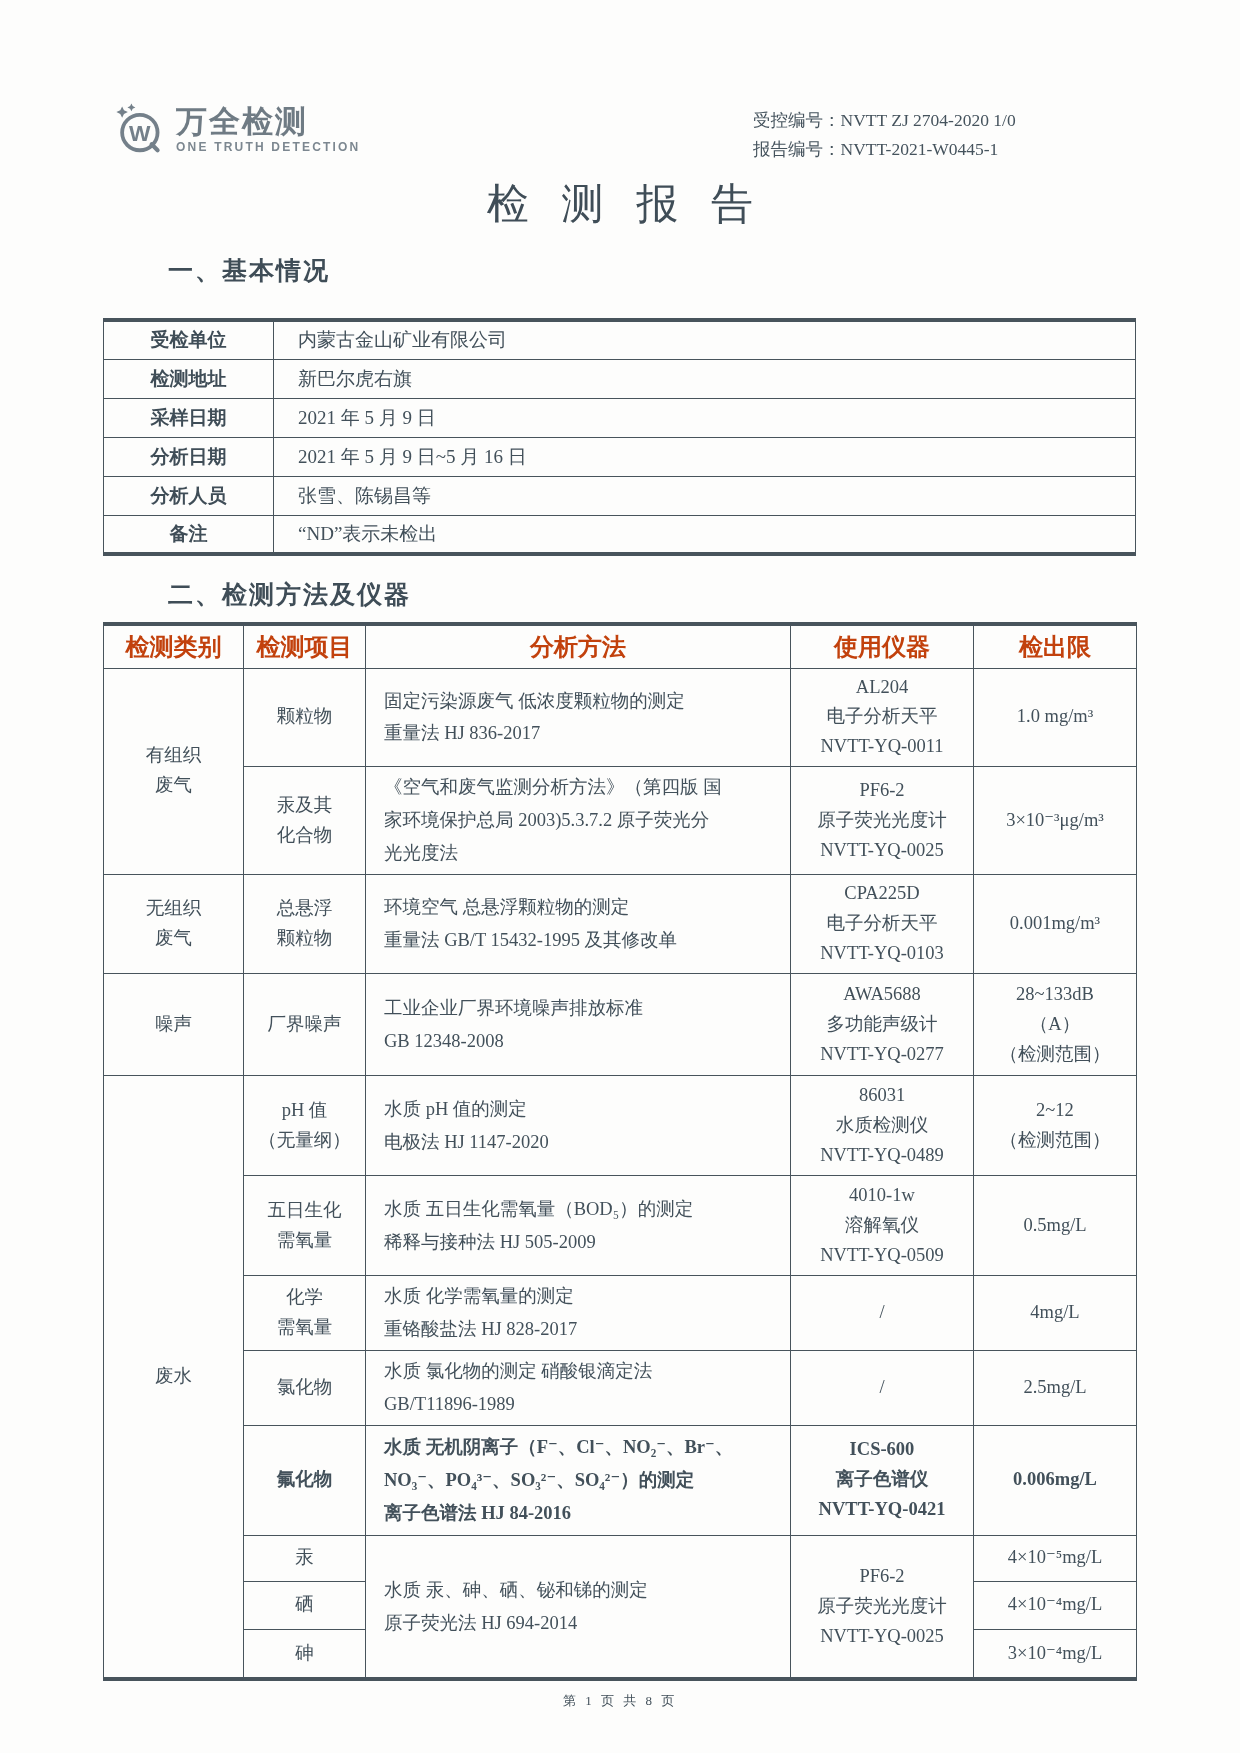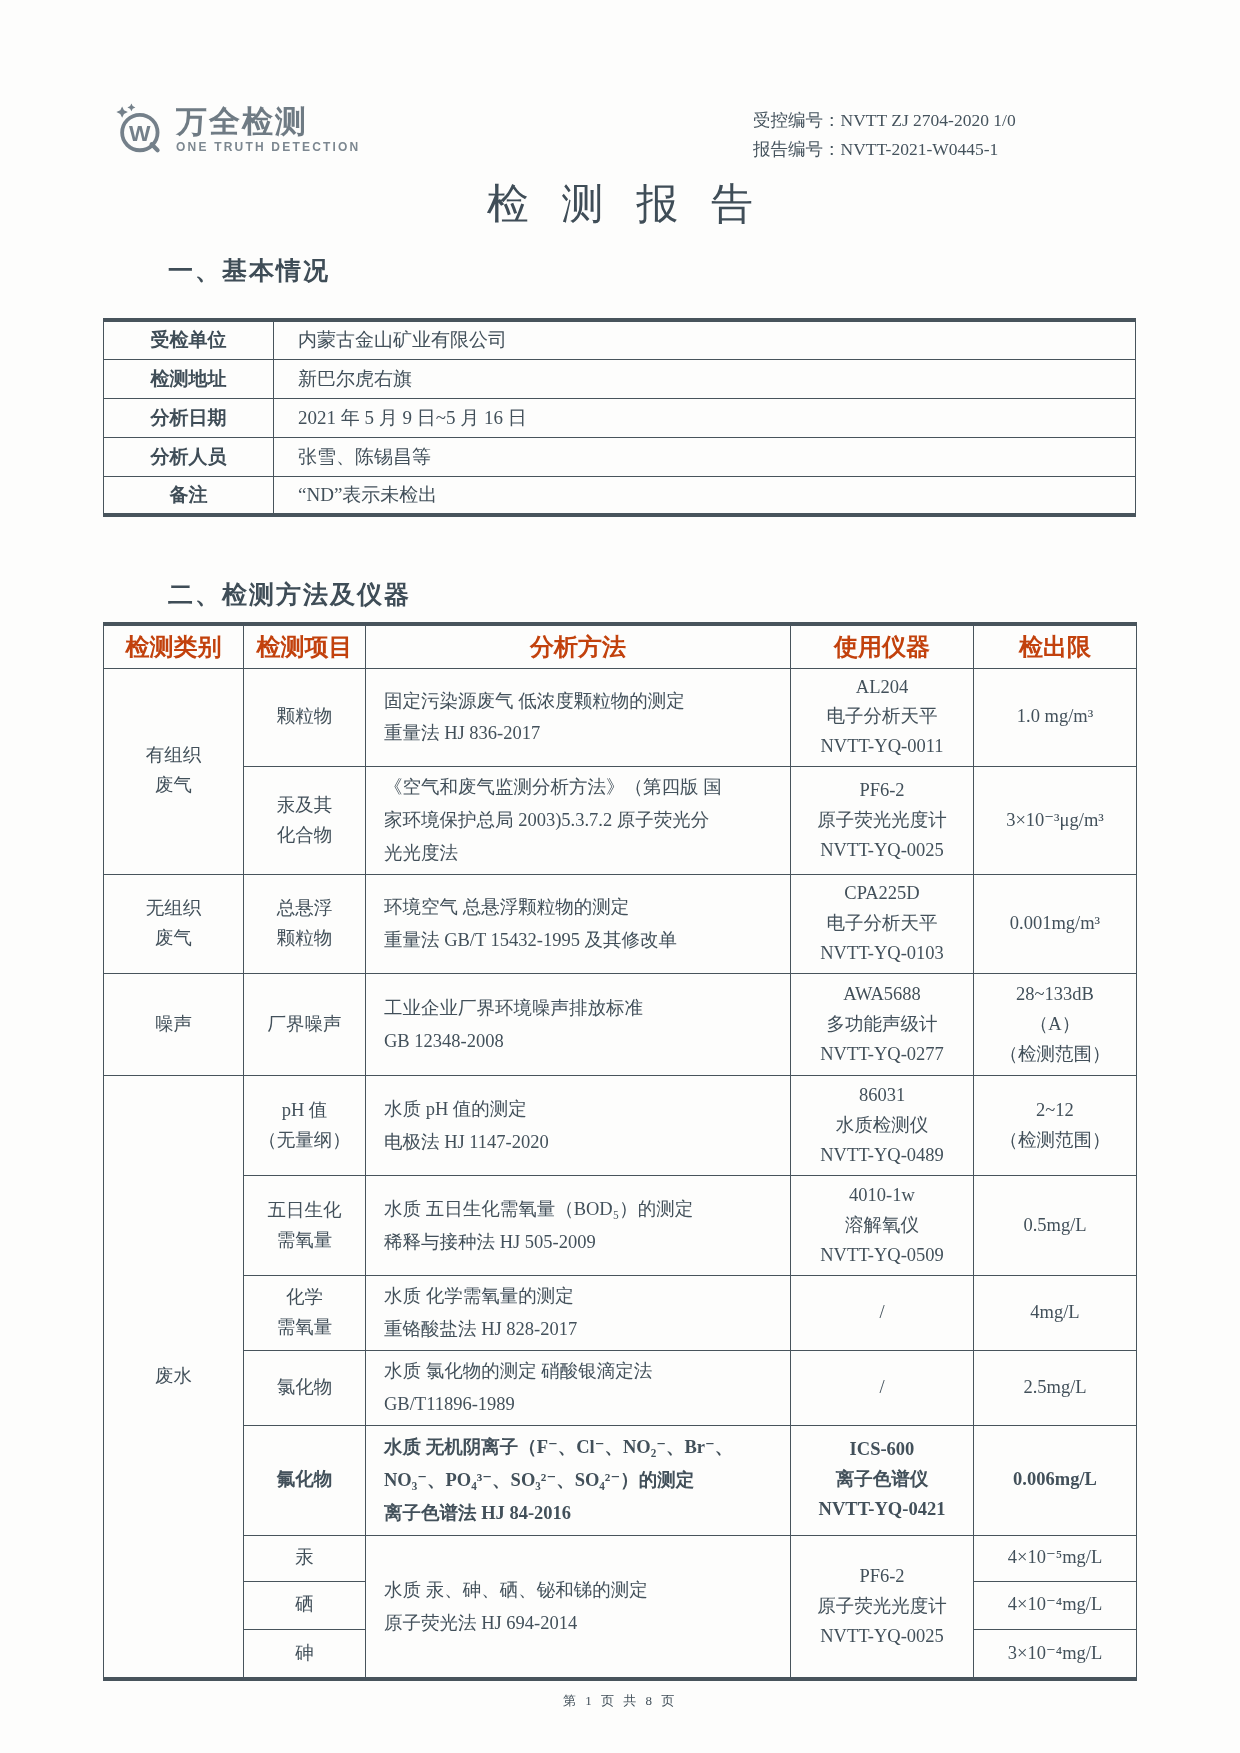--- a/index.html
+++ b/index.html
@@ -102,20 +102,24 @@
     <tbody>
       <tr>
         <td class="lbl">受检单位</td>
         <td class="val">内蒙古金山矿业有限公司</td>
       </tr>
       <tr>
         <td class="lbl">检测地址</td>
         <td class="val">新巴尔虎右旗</td>
       </tr>
       <tr>
+        <td class="lbl">采样日期</td>
+        <td class="val">2021 年 5 月 9 日</td>
+      </tr>
+      <tr>
         <td class="lbl">分析日期</td>
         <td class="val">2021 年 5 月 9 日~5 月 16 日</td>
       </tr>
       <tr>
         <td class="lbl">分析人员</td>
         <td class="val">张雪、陈锡昌等</td>
       </tr>
       <tr>
         <td class="lbl">备注</td>
         <td class="val">“ND”表示未检出</td>

